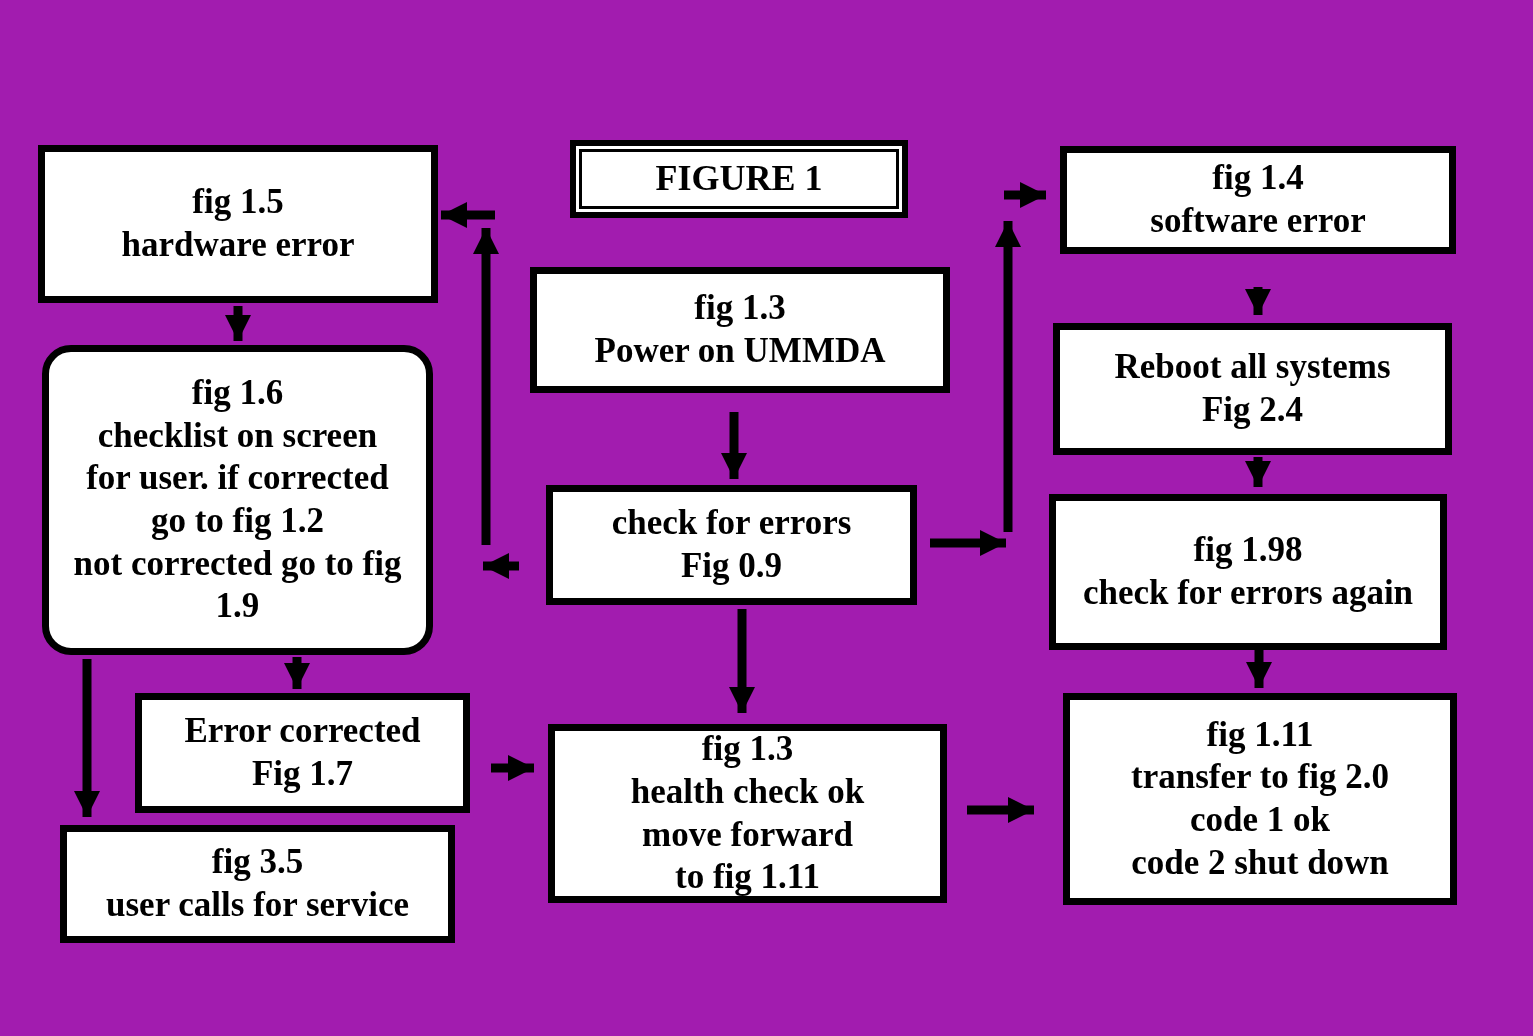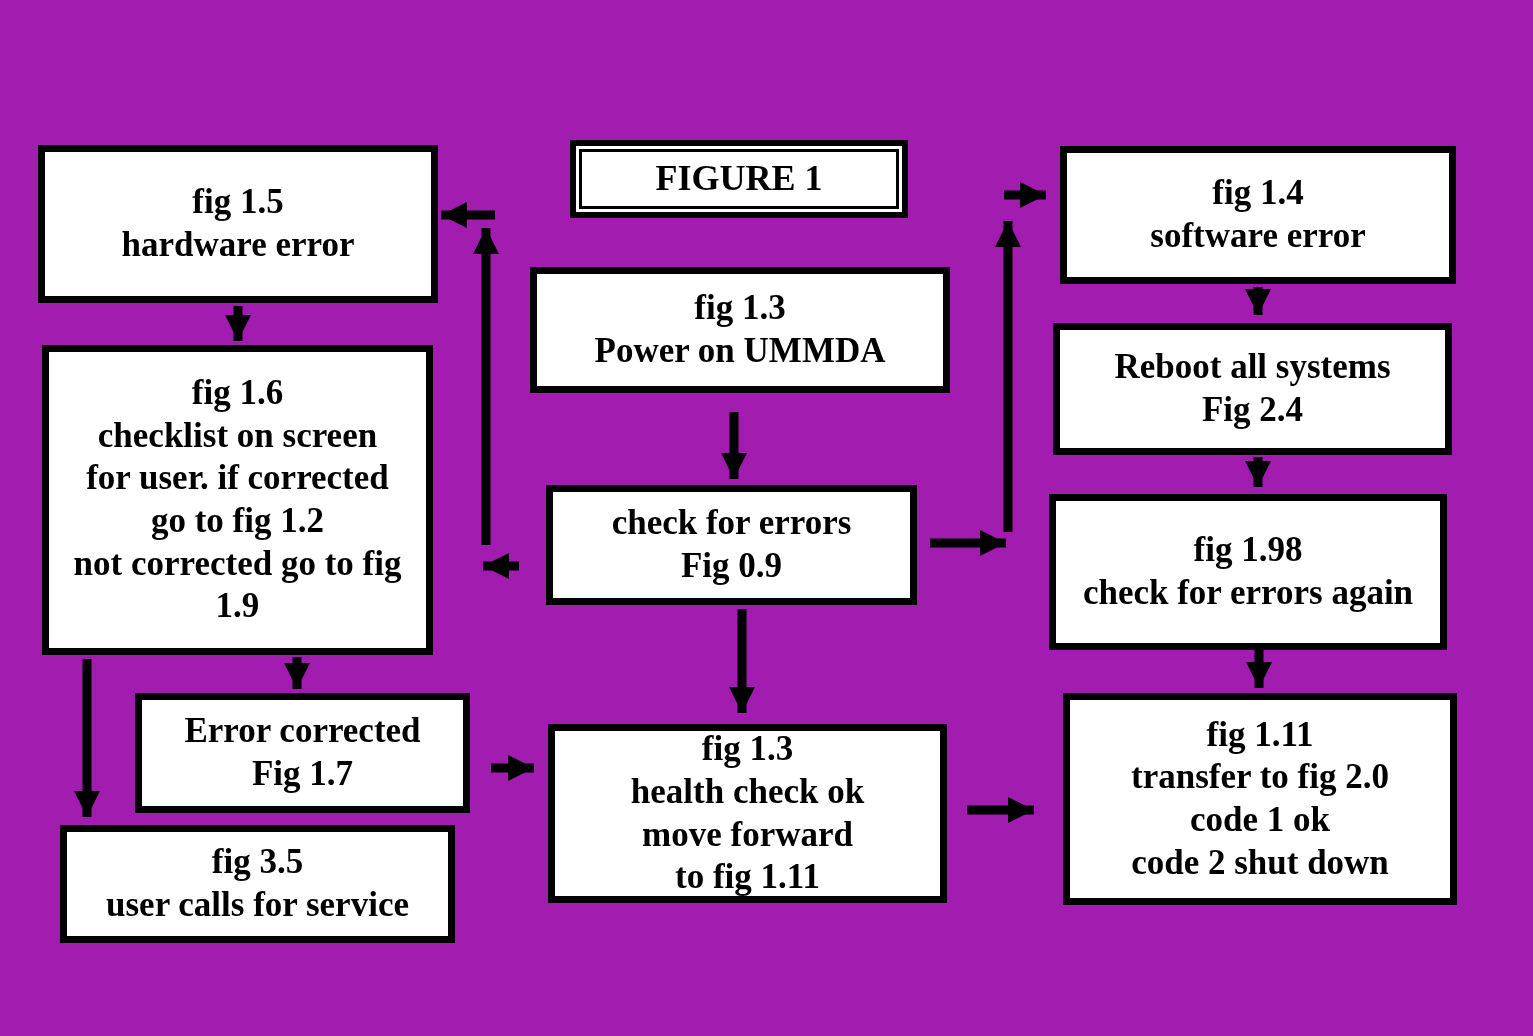--- a/index.html
+++ b/index.html
@@ -75,27 +75,27 @@
     <line class="shaft" x1="87" y1="659" x2="87" y2="817" marker-end="url(#ah)"></line>
     <line class="shaft" x1="491" y1="768" x2="534" y2="768" marker-end="url(#ah)"></line>
     <line class="shaft" x1="967" y1="810" x2="1034" y2="810" marker-end="url(#ah)"></line>
   </svg>
 
   <div class="box title" style="left:570px; top:140px; width:338px; height:78px;">FIGURE 1</div>
 
   <div class="box" style="left:38px; top:145px; width:400px; height:158px;">fig 1.5
 hardware error</div>
 
-  <div class="box" style="left:1060px; top:146px; width:396px; height:138px;">fig 1.4
+  <div class="box" style="left:1060px; top:146px; width:396px; height:108px;">fig 1.4
 software error</div>
 
   <div class="box" style="left:530px; top:267px; width:420px; height:126px;">fig 1.3
 Power on UMMDA</div>
 
-  <div class="box" style="left:42px; top:345px; width:391px; height:310px;">fig 1.6
+  <div class="box" style="left:42px; top:345px; width:391px; height:310px;border-radius:29px;">fig 1.6
 checklist on screen
 for user. if corrected
 go to fig 1.2
 not corrected go to fig
 1.9</div>
 
   <div class="box" style="left:1053px; top:323px; width:399px; height:132px;">Reboot all systems
 Fig 2.4</div>
 
   <div class="box" style="left:546px; top:485px; width:371px; height:120px;">check for errors

